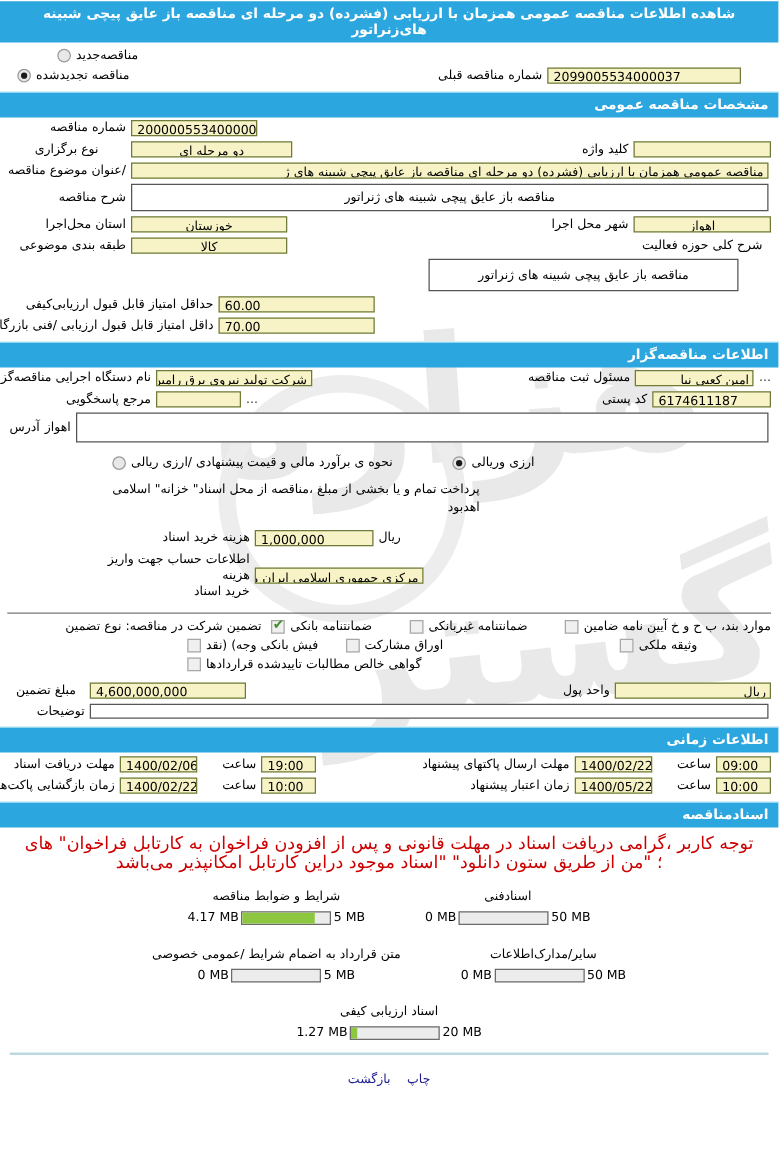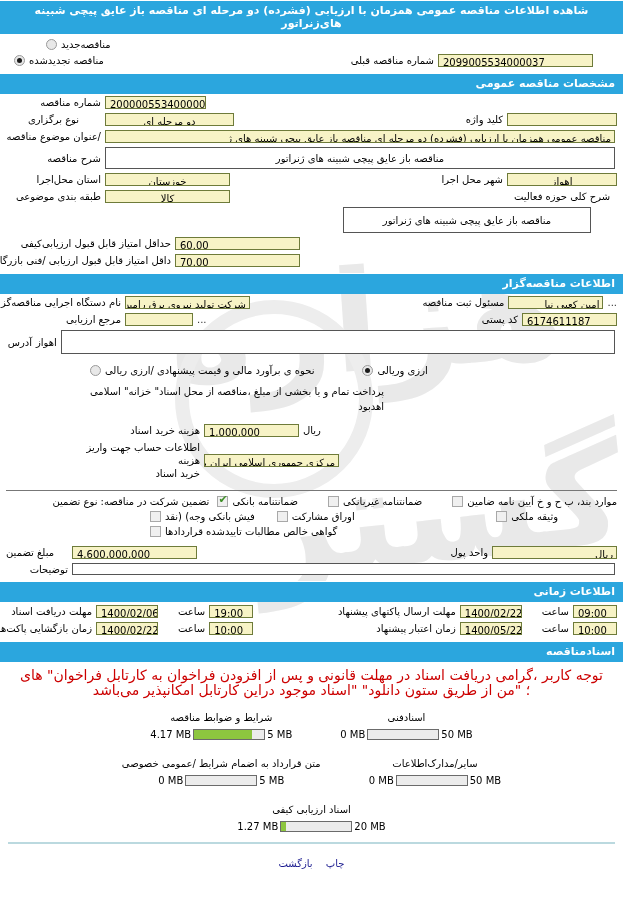--- a/index.html
+++ b/index.html
@@ -296,21 +296,21 @@
     <span class="fld rtltxt" style="width:125px">شرکت تولید نیروی برق رامین</span>
     <span class="lbl" style="width:115px; text-align:right">نام دستگاه اجرایی  مناقصه‌گزار</span>
   </div>
 
   <div class="row">
     <span class="fld num" style="width:95px">6174611187</span>
     <span class="lbl">کد پستی</span>
     <span style="flex:1"></span>
     <span class="dots">...</span>
     <span class="fld" style="width:68px"></span>
-    <span class="lbl" style="width:115px; text-align:right">مرجع ارزیابی</span>
+    <span class="lbl" style="width:115px; text-align:right">مرجع پاسخگویی</span>
   </div>
 
   <div class="row">
     <span class="box" style="flex:1; height:24px; margin-right:2px"></span>
     <span class="lbl">اهواز</span>
     <span class="lbl" style="width:26px; text-align:right">آدرس</span>
   </div>
 
   <div class="spacer-sm"></div>
 
@@ -381,21 +381,21 @@
     <span class="lbl">گواهی  خالص مطالبات تایید‌شده قراردادها</span>
     <span class="cb"></span>
     <span style="width:140px"></span>
   </div>
 
   <div class="row" style="padding-top:7px">
     <span class="fld rtltxt" style="width:125px">ریال</span>
     <span class="lbl">واحد پول</span>
     <span style="flex:1"></span>
     <span class="fld num" style="width:125px">4,600,000,000</span>
-    <span class="lbl" style="width:62px; text-align:left">مبلغ تضمین</span>
+    <span class="lbl" style="width:62px; text-align:center">مبلغ تضمین</span>
   </div>
 
   <div class="row" style="padding-top:2px">
     <span class="box" style="flex:1; height:12px; margin-right:2px"></span>
     <span class="lbl" style="width:62px; text-align:right">توضیحات</span>
   </div>
 
   <div class="spacer-sm"></div>
 
   <div class="bar">اطلاعات زمانی</div>

